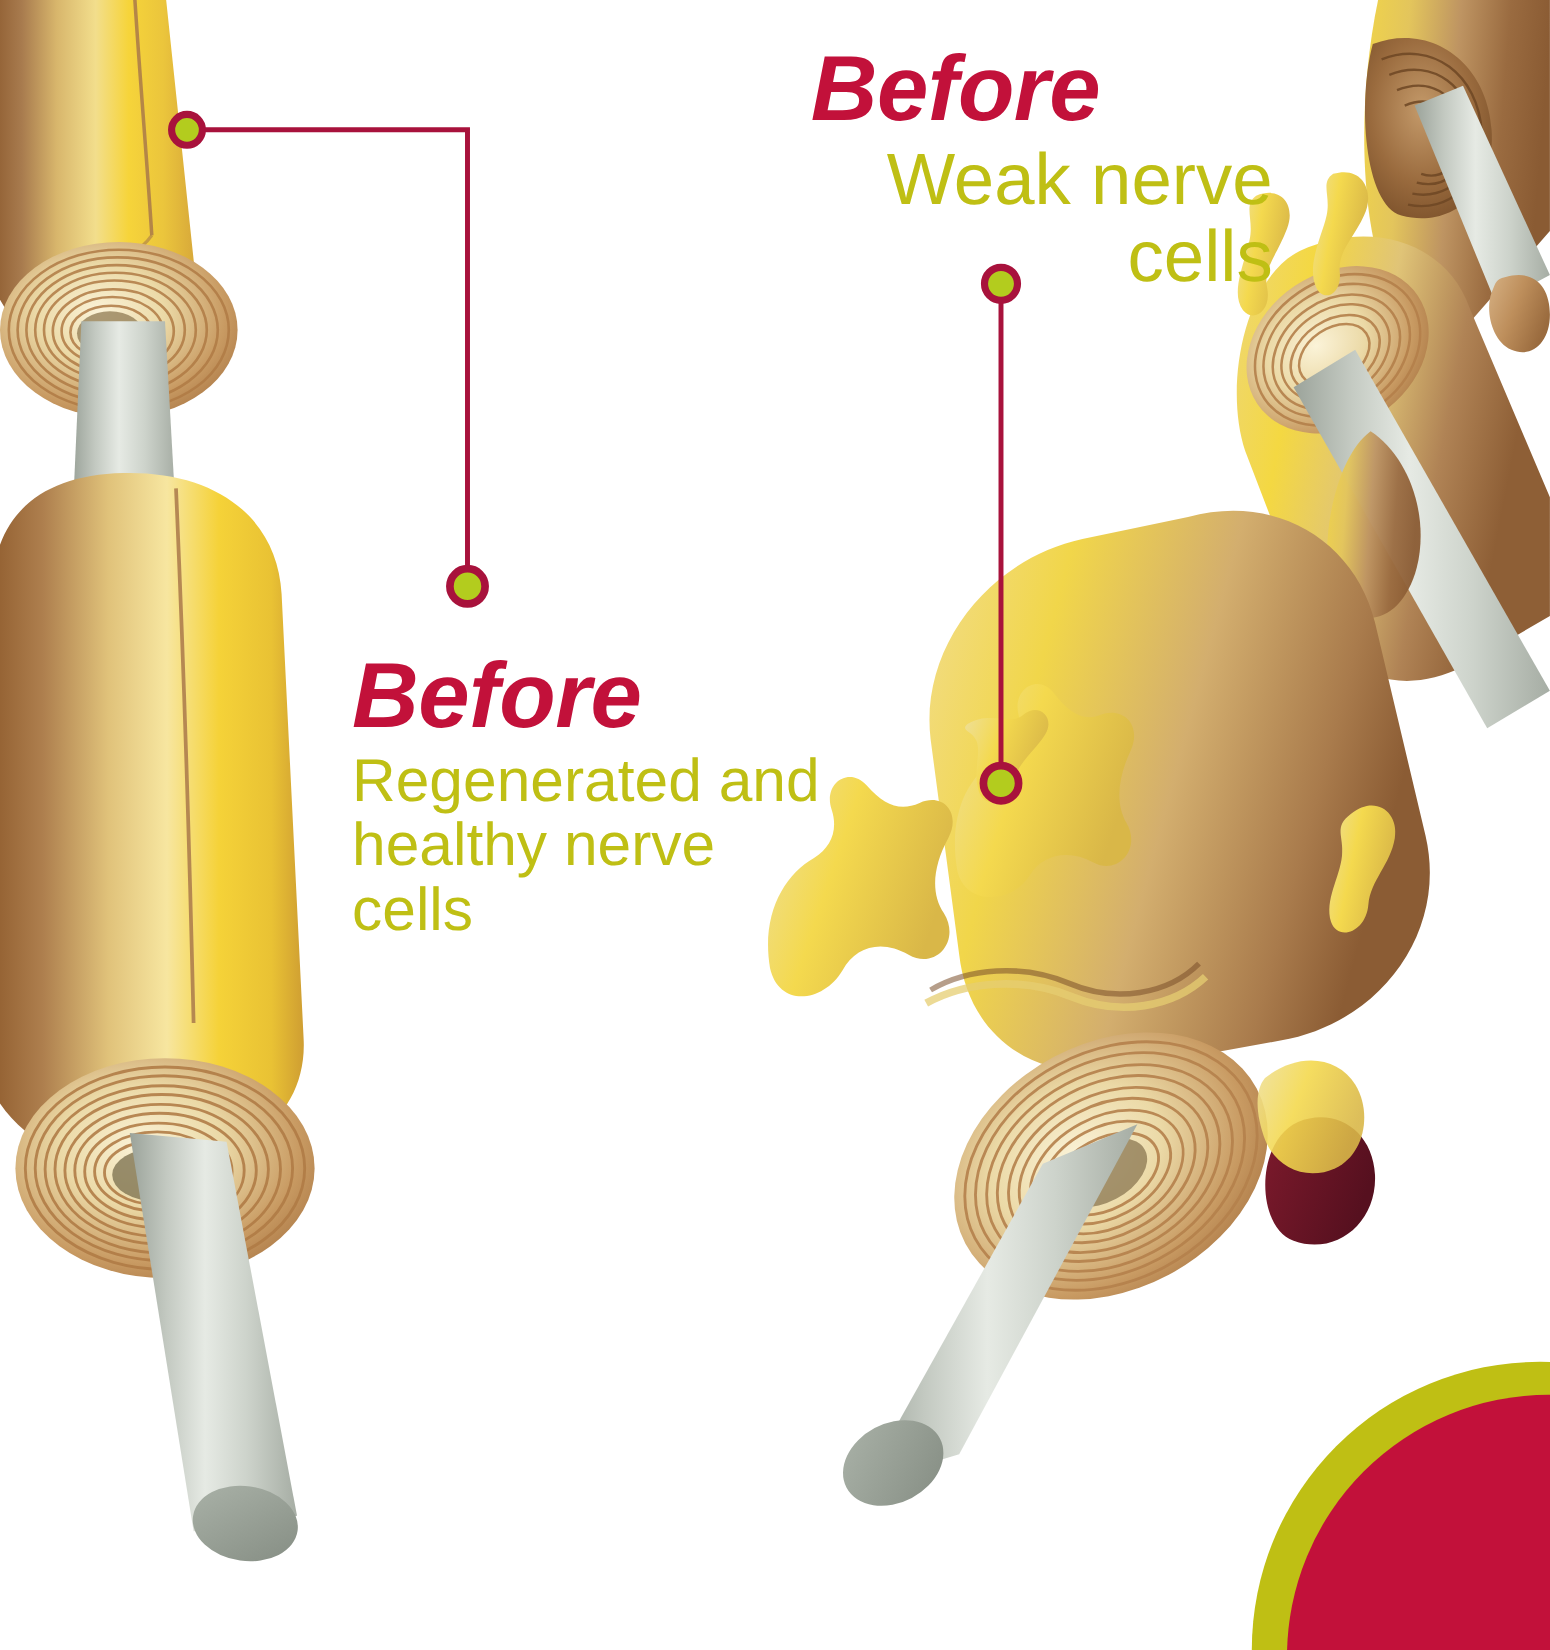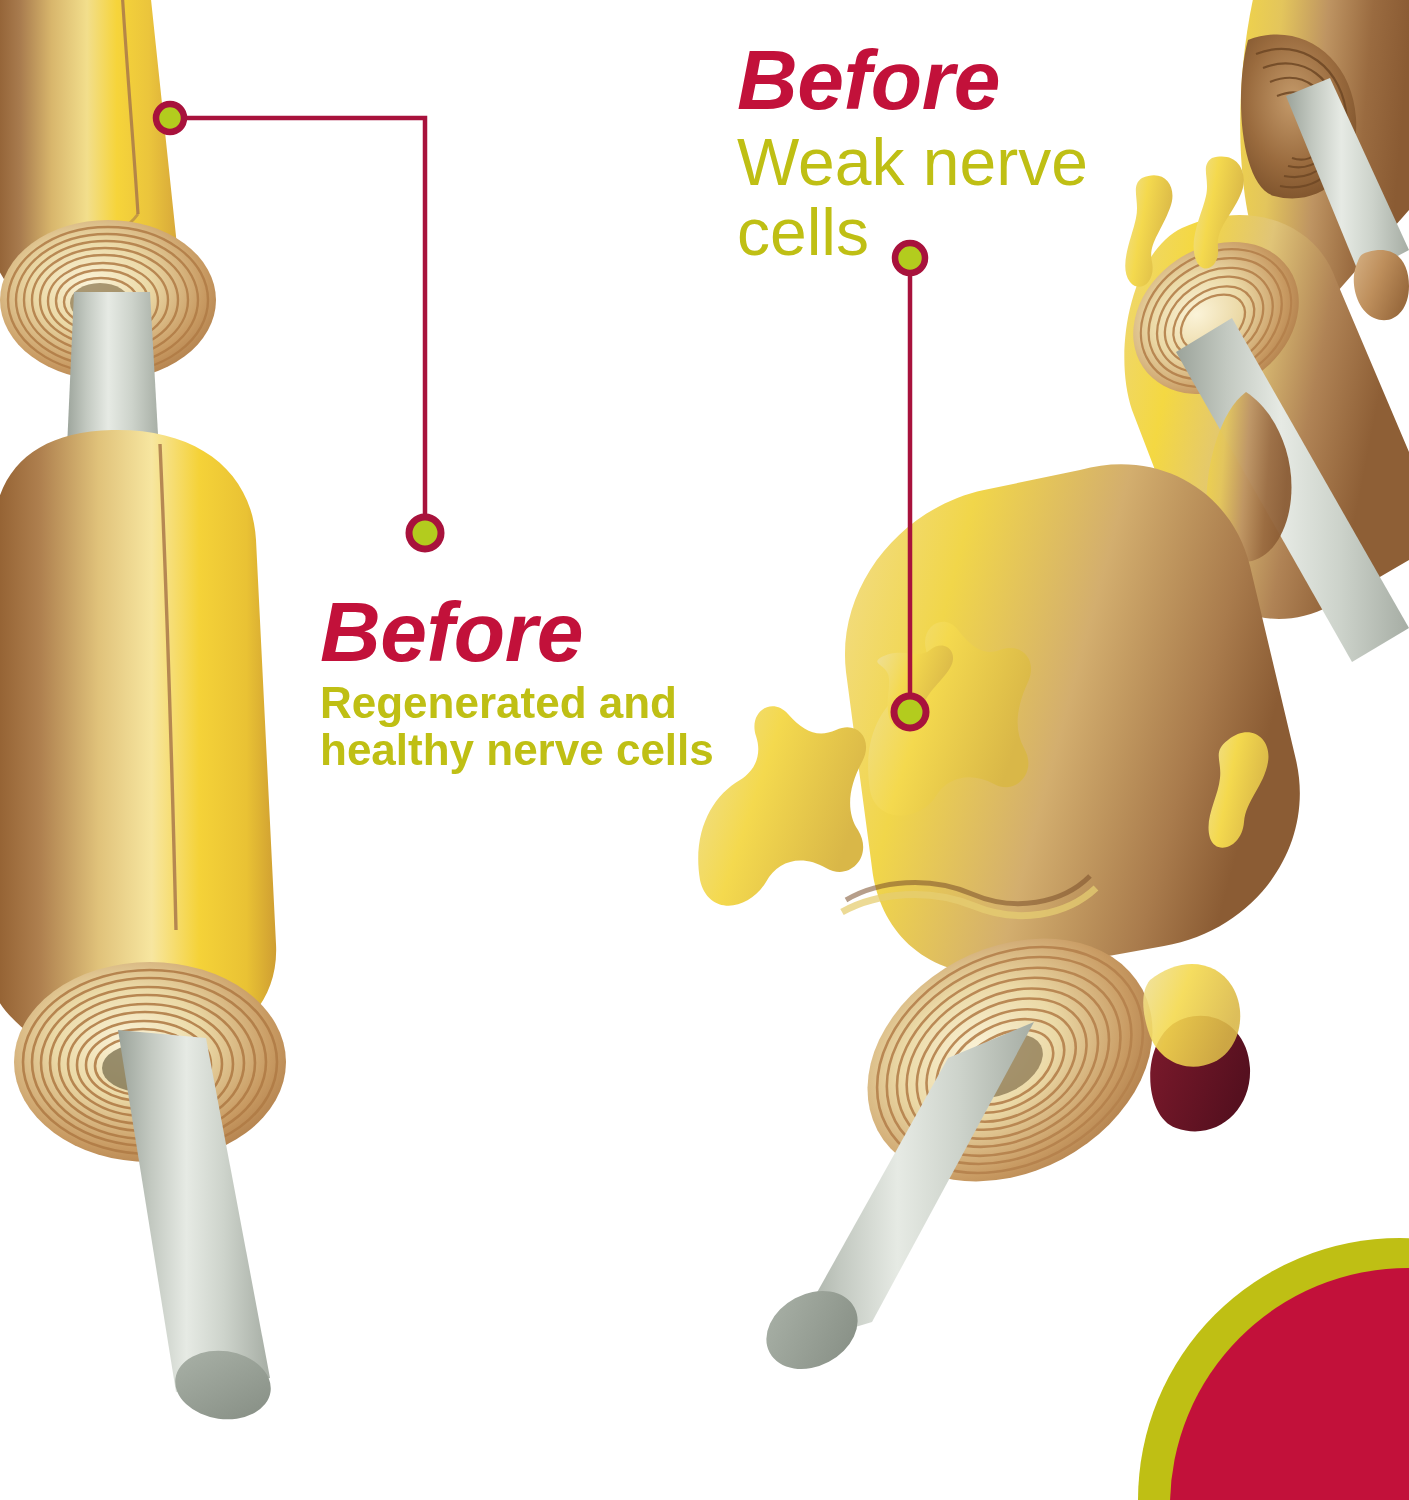--- a/index.html
+++ b/index.html
@@ -21,25 +21,25 @@
     white-space:nowrap;
   }
   .sub{
     color:#BFBF14;
     line-height:1.06;
     font-weight:400;
   }
 
   #before-block{left:737px;top:38px;}
   #before-block .hdr{font-size:84px;}
-  #before-block .sub{font-size:66px;margin-top:6px;width:420px;}
+  #before-block .sub{font-size:66px;margin-top:6px;width:420px;text-align:right;}
 
   #after-block{left:320px;top:590px;}
   #after-block .hdr{font-size:84px;}
-  #after-block .sub{font-size:44px;margin-top:6px;width:430px;font-weight:bold;}
+  #after-block .sub{font-size:55px;margin-top:6px;width:430px;}
 </style>
 </head>
 <body>
 
 <div id="stage">
 
   <svg id="art" viewBox="0 0 1409 1500" xmlns="http://www.w3.org/2000/svg">
     <defs>
 
       <linearGradient id="gMy1" x1="0" y1="0" x2="1" y2="0">

